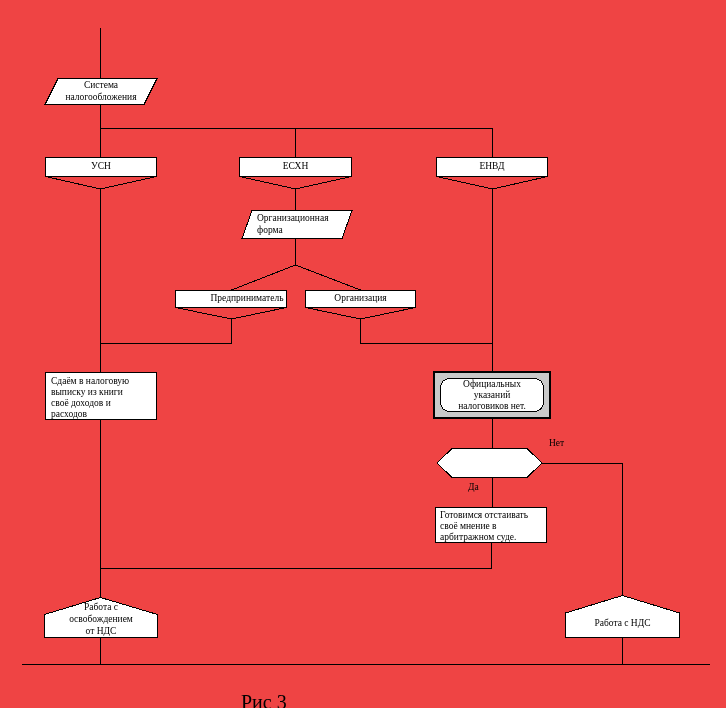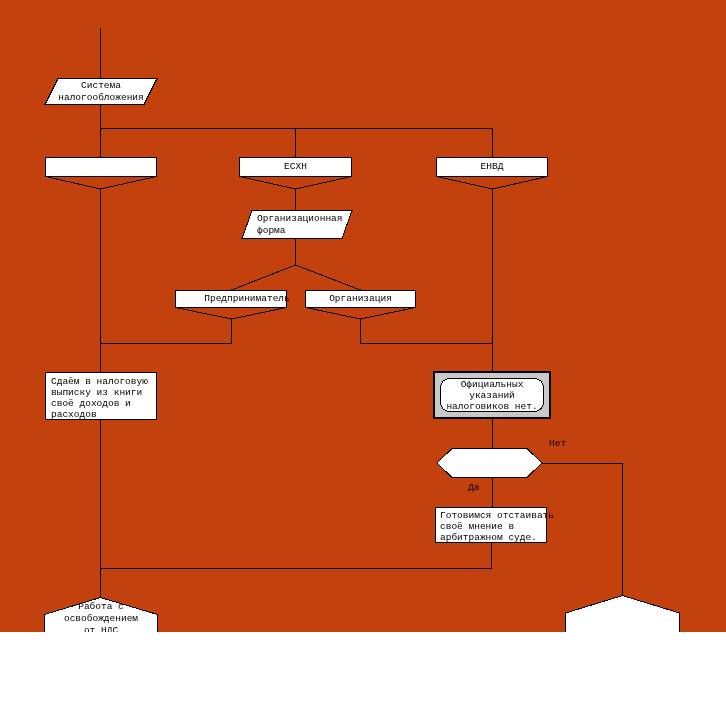--- a/index.html
+++ b/index.html
@@ -1,20 +1,20 @@
 <!DOCTYPE html>
 <html><head>
 <meta charset="utf-8">
 <style>
   html,body{margin:0;padding:0;background:#ffffff;}
   #canvas{
     position:relative;
-    width:726px;height:632px;
-    background:#c2410c;
-    font-family:Liberation Mono, monospace;
+    width:726px;height:708px;
+    background:#ef4444;
+    font-family:Liberation Serif, serif;
     color:#000;
     overflow:hidden;
   }
   #wires{position:absolute;left:0;top:0;}
   .lbl{
     position:absolute;
     font-size:9.5px;
     line-height:11.5px;
     color:#000;
     white-space:nowrap;
@@ -92,20 +92,21 @@
     <path d="M622.5,638 V664"></path>
 
     <path d="M22,664.5 H710"></path>
   </svg>
 
   <div class="lbl center" style="left:45px;top:80px;width:112px;">
     <div>Система</div>
     <div>налогообложения</div>
   </div>
 
+  <div class="lbl center single" style="left:45px;top:157px;width:112px;height:19px;">УСН</div>
 
   <div class="lbl center single" style="left:239px;top:157px;width:113px;height:19px;">ЕСХН</div>
 
   <div class="lbl left" style="left:257px;top:213px;width:96px;">
     <div>Организационная</div>
     <div>форма</div>
   </div>
 
   <div class="lbl center single" style="left:436px;top:157px;width:112px;height:19px;">ЕНВД</div>
 
@@ -136,16 +137,17 @@
     <div>освобождением</div>
     <div>от НДС</div>
   </div>
 
   <div class="lbl left" style="left:440px;top:510px;width:104px;line-height:11px;">
     <div>Готовимся отстаивать</div>
     <div>своё мнение в</div>
     <div>арбитражном суде.</div>
   </div>
 
+  <div class="lbl center single" style="left:565px;top:611px;width:115px;height:26px;">Работа с НДС</div>
 
   <div class="caption" style="left:241px;top:691px;width:120px;">Рис 3</div>
 
 </div>
 
 </body></html>

